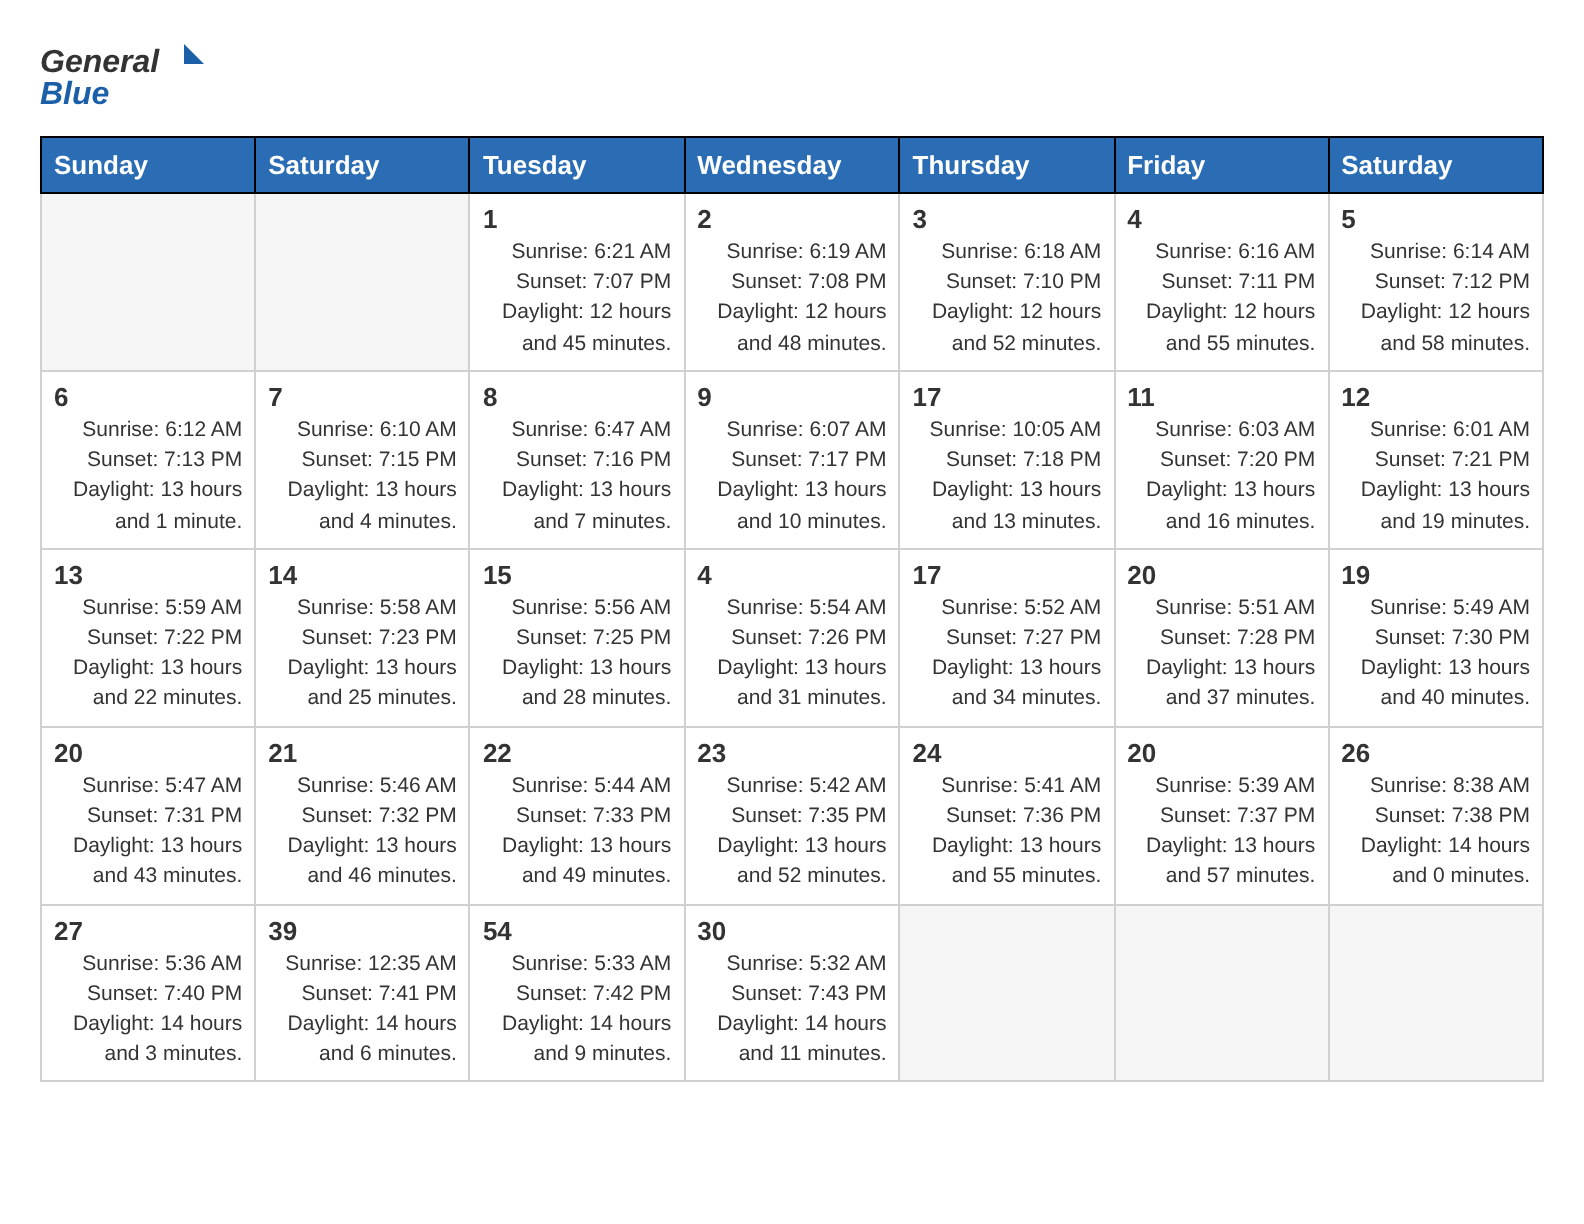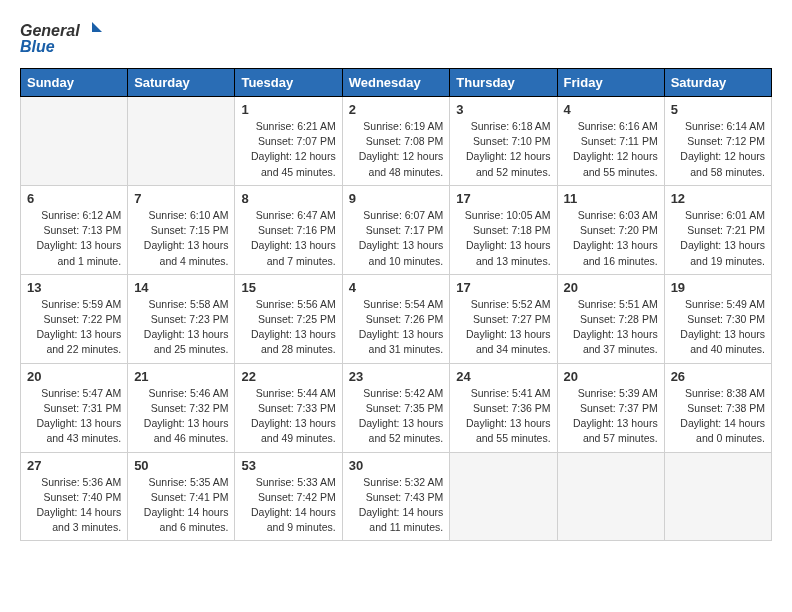--- a/index.html
+++ b/index.html
@@ -273,27 +273,27 @@
         </td>
       </tr>
       <tr>
         <td>
           <div class="day-number">27</div>
           <div class="day-info">Sunrise: 5:36 AM
 Sunset: 7:40 PM
 Daylight: 14 hours and 3 minutes.</div>
         </td>
         <td>
-          <div class="day-number">50</div>
-          <div class="day-info">Sunrise: 5:35 AM
+          <div class="day-number">39</div>
+          <div class="day-info">Sunrise: 12:35 AM
 Sunset: 7:41 PM
 Daylight: 14 hours and 6 minutes.</div>
         </td>
         <td>
-          <div class="day-number">53</div>
+          <div class="day-number">54</div>
           <div class="day-info">Sunrise: 5:33 AM
 Sunset: 7:42 PM
 Daylight: 14 hours and 9 minutes.</div>
         </td>
         <td>
           <div class="day-number">30</div>
           <div class="day-info">Sunrise: 5:32 AM
 Sunset: 7:43 PM
 Daylight: 14 hours and 11 minutes.</div>
         </td>

